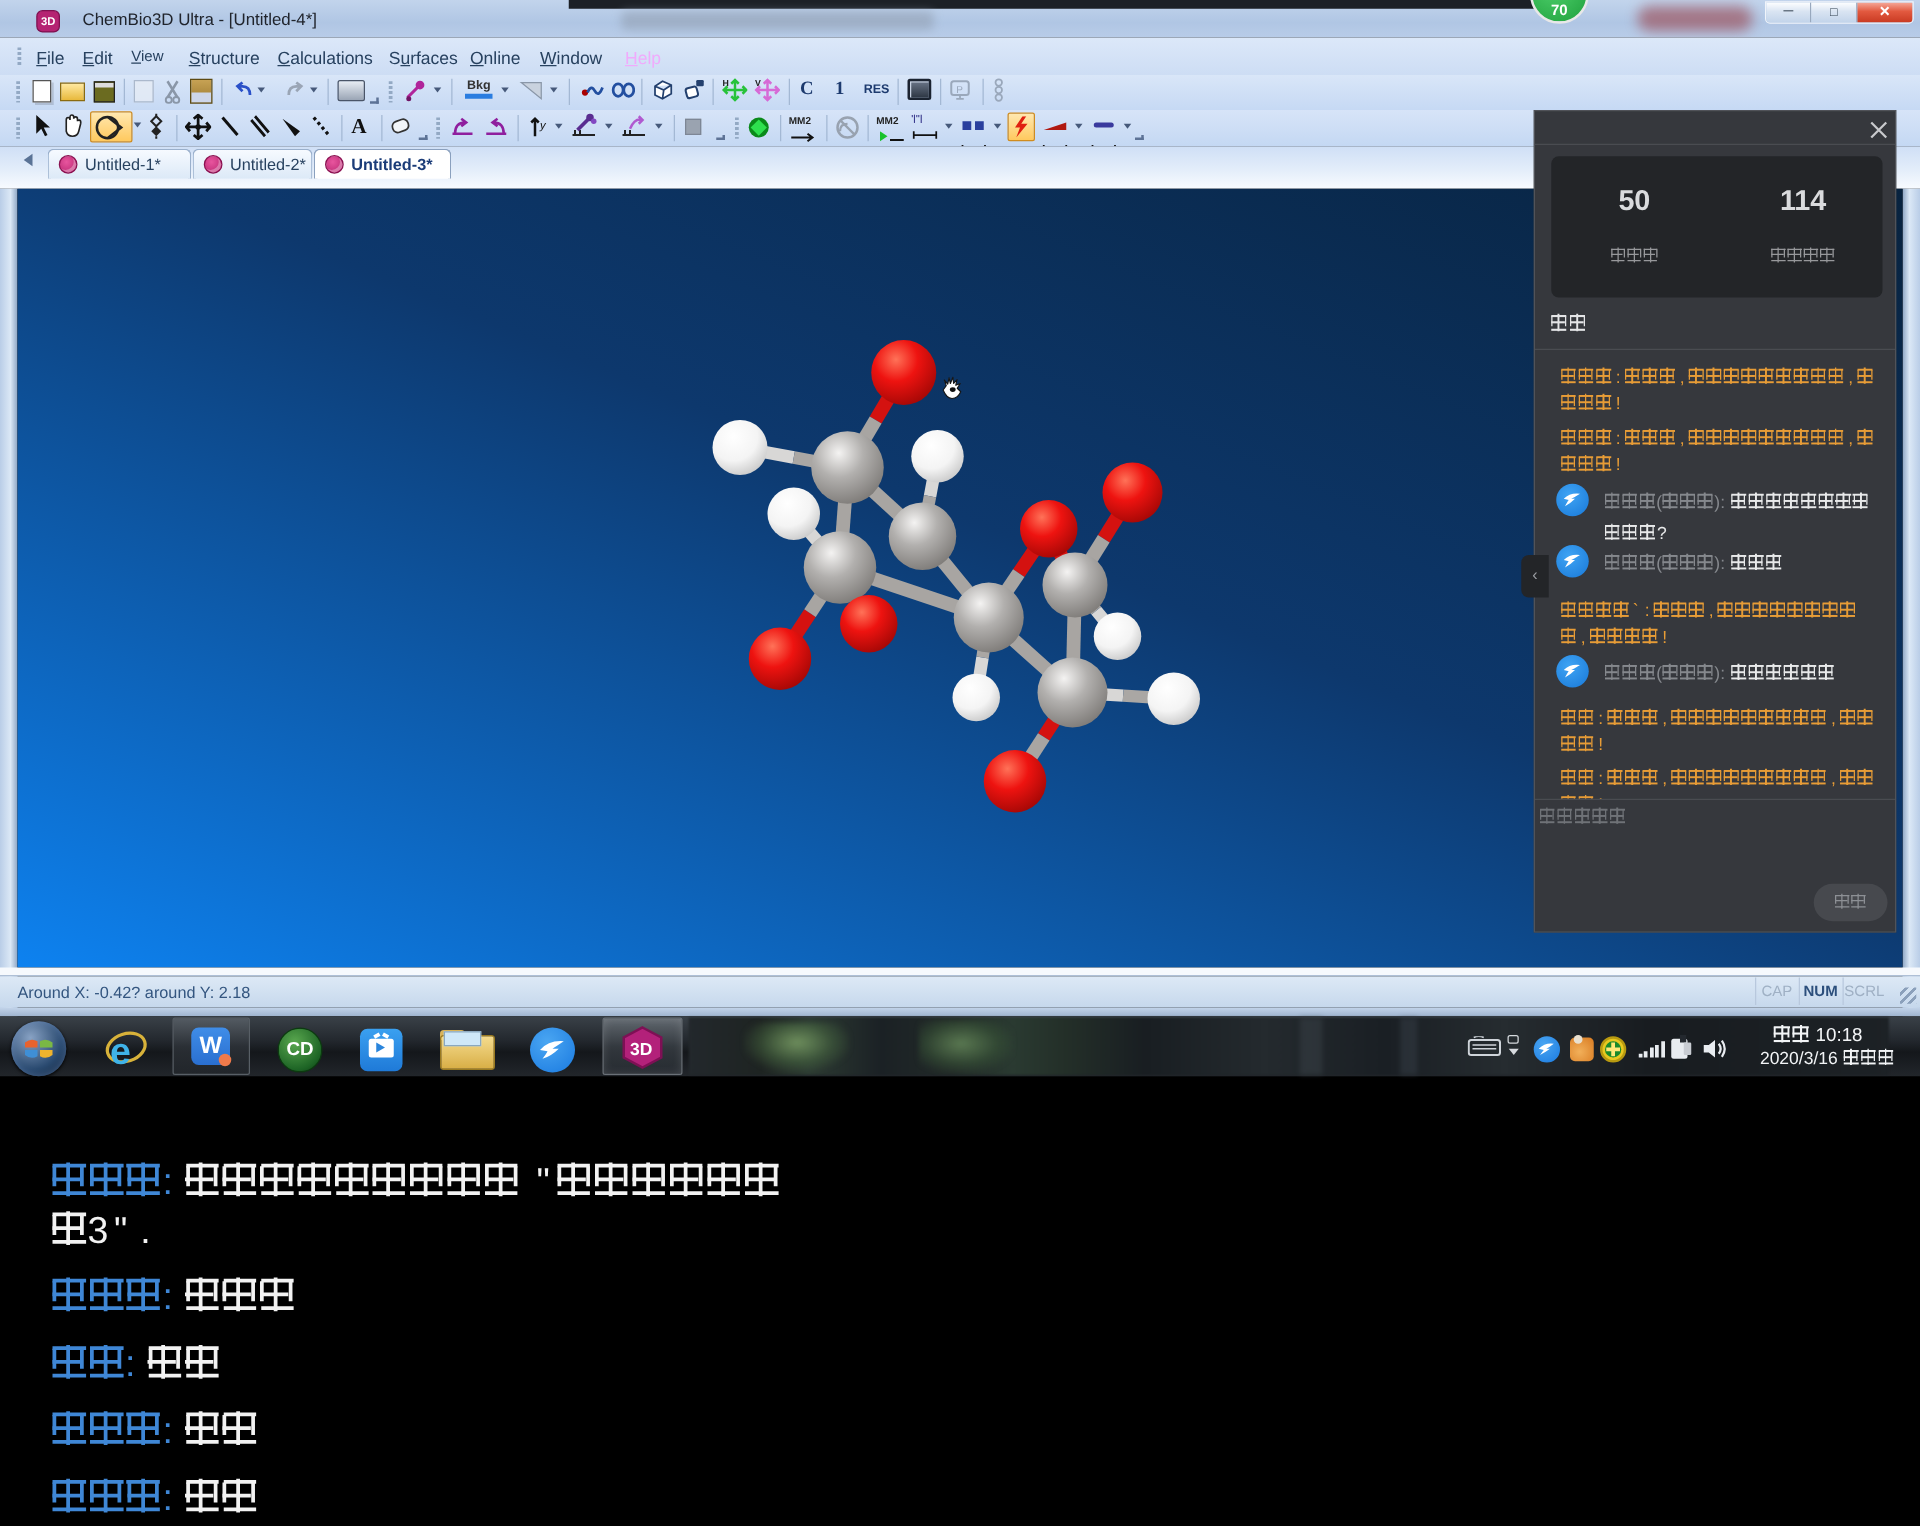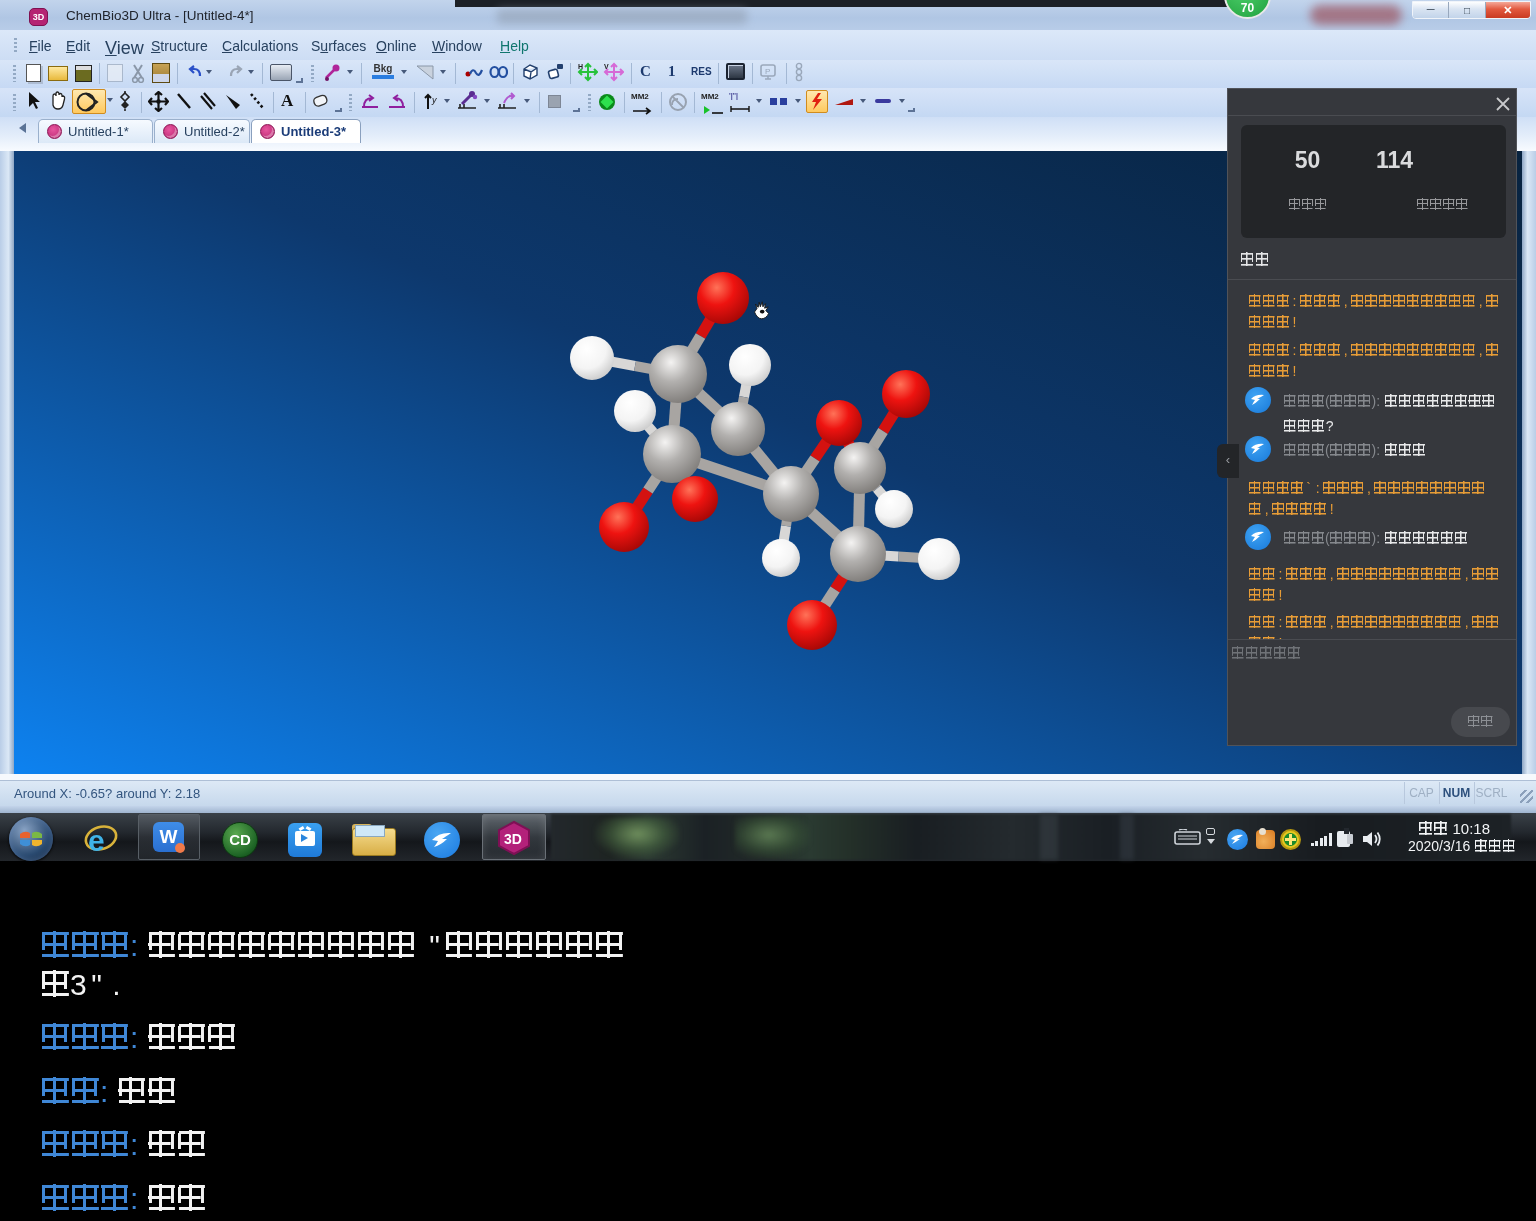--- a/index.html
+++ b/index.html
@@ -23,27 +23,27 @@
 <div class="a" style="left:1224px;top:1px;width:47px;text-align:center;color:#fff;font-size:12px;font-weight:bold">70</div>
 <div class="a" style="left:1310px;top:5px;width:92px;height:20px;background:#9a4a54;border-radius:10px;filter:blur(5px);opacity:.65"></div>
 <div class="a" style="left:1412px;top:1px;width:119px;height:18px;display:flex;border:1px solid #f0f4fa;border-radius:0 0 4px 4px;overflow:hidden">
     <div style="flex:1;background:linear-gradient(#fdfeff,#d9e4f2 45%,#c2d4ea);border-right:1px solid #98a8bd;text-align:center;color:#31404f;font-size:11px;line-height:15px">─</div>
     <div style="flex:1;background:linear-gradient(#fdfeff,#d9e4f2 45%,#c2d4ea);border-right:1px solid #98a8bd;text-align:center;color:#31404f;font-size:10px;line-height:17px">□</div>
     <div style="flex:1.25;background:linear-gradient(#f5a898,#e2593f 45%,#c93a22);text-align:center;color:#fff;font-size:11px;font-weight:bold;line-height:17px">✕</div>
   </div>
 <div class="a" style="left:0;top:30px;width:1536px;height:30px;background:linear-gradient(#dce8f9,#cdddf4)"></div>
 <div class="a" style="left:29px;top:38px;font-size:14px;color:#27415f"><span style="text-decoration:underline">F</span>ile</div>
 <div class="a" style="left:66px;top:38px;font-size:14px;color:#27415f"><span style="text-decoration:underline">E</span>dit</div>
-<div class="a" style="left:105px;top:38px;font-size:18px;color:#27415f"><span style="text-decoration:underline">V</span>iew</div>
+<div class="a" style="left:105px;top:38px;font-size:12px;color:#27415f"><span style="text-decoration:underline">V</span>iew</div>
 <div class="a" style="left:151px;top:38px;font-size:14px;color:#27415f"><span style="text-decoration:underline">S</span>tructure</div>
 <div class="a" style="left:222px;top:38px;font-size:14px;color:#27415f"><span style="text-decoration:underline">C</span>alculations</div>
 <div class="a" style="left:311px;top:38px;font-size:14px;color:#27415f">S<span style="text-decoration:underline">u</span>rfaces</div>
 <div class="a" style="left:376px;top:38px;font-size:14px;color:#27415f"><span style="text-decoration:underline">O</span>nline</div>
 <div class="a" style="left:432px;top:38px;font-size:14px;color:#27415f"><span style="text-decoration:underline">W</span>indow</div>
-<div class="a" style="left:500px;top:38px;font-size:14px;color:#0f766e"><span style="text-decoration:underline">H</span>elp</div>
+<div class="a" style="left:500px;top:38px;font-size:14px;color:#f0abfc"><span style="text-decoration:underline">H</span>elp</div>
 <div class="a" style="left:14px;top:38px;width:3px;height:14px;background:repeating-linear-gradient(#93a9c4 0 2px,transparent 2px 4px)"></div>
 <div class="a" style="left:0;top:60px;width:1536px;height:28px;background:linear-gradient(#d9e6f8,#c6d9f4)"></div>
 <div class="a" style="left:0;top:88px;width:1536px;height:29px;background:linear-gradient(#d7e4f8,#c4d8f3)"></div>
 <div class="a" style="left:13px;top:65px;width:3px;height:17px;background:repeating-linear-gradient(#93a9c4 0 2px,transparent 2px 4px)"></div>
 <div class="a" style="left:26px;top:64px;width:15px;height:18px;background:#fff;border:1px solid #555;box-shadow:2px 2px 0 #0002"></div>
 <div class="a" style="left:48px;top:66px;width:20px;height:15px;background:linear-gradient(#ffe9a0,#e8b93c);border:1px solid #8a6b10"></div>
 <div class="a" style="left:75px;top:65px;width:17px;height:17px;background:#6b6b20;border:1px solid #222;box-shadow:inset 0 4px 0 #ddd"></div>
 <div class="a" style="left:99px;top:63px;width:1px;height:21px;background:#a3b8d4"></div>
 <div class="a" style="left:107px;top:64px;width:16px;height:18px;background:#e9eef5;border:1px solid #9aa8bb;opacity:.7"></div>
 <div class="a" style="left:131px;top:63px;width:14px;height:20px;"><svg width="14" height="20">
@@ -316,21 +316,21 @@
     <circle cx="894" cy="509" r="19" fill="url(#gh)"></circle>
     <circle cx="781" cy="558" r="19" fill="url(#gh)"></circle>
     <circle cx="939" cy="559" r="21" fill="url(#gh)"></circle>
     <g transform="translate(752,301)">
       <path d="M2.5 11 L5 7.5 L3.5 3 L6.2 6.3 L7.2 1.2 L8.3 5.8 L10.3 0.8 L10.9 5.8 L13.6 2.6 L12.6 7.2 L16.2 5.8 L13.8 9.6 L16.6 12.4 Q14.4 17.5 9.6 17.8 Q5.2 17.6 2.5 11 Z" fill="#fff" stroke="#151515" stroke-width="0.9" stroke-linejoin="round"></path>
       <ellipse cx="10.2" cy="10.6" rx="2.3" ry="1.9" fill="#111"></ellipse>
     </g>
   </svg>
 <div class="a" style="left:0;top:774px;width:1536px;height:6px;background:#f6f9fd"></div>
 <div class="a" style="left:0;top:780px;width:1536px;height:26px;background:linear-gradient(#dde9f6,#c6d8ec);border-top:1px solid #aebfd6"></div>
-<div class="a" style="left:14px;top:786px;font-size:13px;color:#33557f">Around X: -0.65? around Y: 2.18</div>
+<div class="a" style="left:14px;top:786px;font-size:13px;color:#33557f">Around X: -0.42? around Y: 2.18</div>
 <div class="a" style="left:1404px;top:782px;width:34px;height:22px;border-left:1px solid #b8c8dd;font-size:12px;color:#9fb0c4;text-align:center;line-height:22px">CAP</div>
 <div class="a" style="left:1439px;top:782px;width:34px;height:22px;border-left:1px solid #b8c8dd;font-size:12px;font-weight:bold;color:#2c4f7c;text-align:center;line-height:22px">NUM</div>
 <div class="a" style="left:1474px;top:782px;width:34px;height:22px;border-left:1px solid #b8c8dd;font-size:12px;color:#9fb0c4;text-align:center;line-height:22px">SCRL</div>
 <div class="a" style="left:1520px;top:790px;width:13px;height:13px;background:repeating-linear-gradient(135deg,transparent 0 3px,#8ba0bb 3px 5px)"></div>
 <div class="a" style="left:0;top:806px;width:1536px;height:7px;background:linear-gradient(#c3d4ea,#9fb4cf)"></div>
 <div class="a" style="left:0;top:813px;width:1536px;height:48px;background:linear-gradient(#3a4148 0%,#23282e 40%,#14171b 60%,#22262b 100%)"></div>
 <div class="a" style="left:551px;top:814px;width:960px;height:46px;background:linear-gradient(90deg,#23282c 0%,#1e2422 6%,#2c3a32 10%,#1b2125 16%,#222a28 22%,#2a3a31 27%,#243029 31%,#191e22 38%,#242a2e 48%,#1a1f24 58%,#262c30 68%,#181c20 80%,#1d2226 100%);filter:blur(1px)"></div>
 <div class="a" style="left:595px;top:818px;width:85px;height:40px;background:radial-gradient(ellipse at 50% 40%,#7fa468cc,#4a6b4288 45%,#1a242000 75%);filter:blur(2px)"></div>
 <div class="a" style="left:735px;top:816px;width:75px;height:42px;background:radial-gradient(ellipse at 45% 45%,#6e9460bb,#3d5c3a77 50%,#1a242000 78%);filter:blur(2px)"></div>
 <div class="a" style="left:1040px;top:814px;width:18px;height:46px;background:#3a4248;opacity:.5;filter:blur(2px)"></div>
@@ -400,21 +400,21 @@
   </svg>
 <div class="a" style="left:1372px;top:820px;width:118px;text-align:right;color:#f2f4f6;font-size:15px"><i class="c"></i><i class="c"></i> 10:18</div>
 <div class="a" style="left:1390px;top:838px;width:126px;text-align:right;color:#f2f4f6;font-size:14px">2020/3/16 <i class="c"></i><i class="c"></i><i class="c"></i></div>
 <div class="a" style="left:1227px;top:88px;width:290px;height:658px;background:#36383d;border:1px solid #515359"></div>
 <div class="a" style="left:1228px;top:115px;width:288px;height:1px;background:#4a4c51"></div>
 <div class="a" style="left:1494px;top:95px;width:18px;height:18px"><svg width="18" height="18">
       <path d="M3 3 L15 15 M15 3 L3 15" stroke="#c8c9cc" stroke-width="1.8"></path>
     </svg></div>
 <div class="a" style="left:1241px;top:125px;width:265px;height:113px;background:#232528;border-radius:6px"></div>
 <div class="a" style="left:1241px;top:147px;width:133px;text-align:center;color:#dadbdd;font-size:23px;font-weight:bold">50</div>
-<div class="a" style="left:1376px;top:147px;width:133px;color:#dadbdd;font-size:23px;font-weight:bold">114</div>
+<div class="a" style="left:1376px;top:147px;width:133px;text-align:center;color:#dadbdd;font-size:23px;font-weight:bold">114</div>
 <div class="a" style="left:1241px;top:197px;width:133px;text-align:center;color:#97989b;font-size:13px"><i class="c"></i><i class="c"></i><i class="c"></i></div>
 <div class="a" style="left:1376px;top:197px;width:133px;text-align:center;color:#97989b;font-size:13px"><i class="c"></i><i class="c"></i><i class="c"></i><i class="c"></i></div>
 <div class="a" style="left:1240px;top:251px;color:#e4e5e7;font-size:15px;font-weight:bold"><i class="c"></i><i class="c"></i></div>
 <div class="a" style="left:1228px;top:279px;width:288px;height:1px;background:#4a4c51"></div>
 <div class="a" style="left:1248px;top:291px;width:268px;color:#e79c36;font-size:14px;line-height:21px"><i class="c"></i><i class="c"></i><i class="c"></i><span class="fw">:</span><i class="c"></i><i class="c"></i><i class="c"></i><span class="fw">,</span><i class="c"></i><i class="c"></i><i class="c"></i><i class="c"></i><i class="c"></i><i class="c"></i><i class="c"></i><i class="c"></i><i class="c"></i><span class="fw">,</span><i class="c"></i><br><i class="c"></i><i class="c"></i><i class="c"></i><span class="fw">!</span></div>
 <div class="a" style="left:1248px;top:340px;width:268px;color:#e79c36;font-size:14px;line-height:21px"><i class="c"></i><i class="c"></i><i class="c"></i><span class="fw">:</span><i class="c"></i><i class="c"></i><i class="c"></i><span class="fw">,</span><i class="c"></i><i class="c"></i><i class="c"></i><i class="c"></i><i class="c"></i><i class="c"></i><i class="c"></i><i class="c"></i><i class="c"></i><span class="fw">,</span><i class="c"></i><br><i class="c"></i><i class="c"></i><i class="c"></i><span class="fw">!</span></div>
 <div class="a" style="left:1245px;top:387px;width:26px;height:26px;border-radius:50%;background:radial-gradient(circle at 40% 35%,#3fa4f4,#1878d8)"></div>
 <svg class="a" style="left:1250px;top:393px" width="16" height="14">
     <path d="M1 6 Q6 1 14 2 Q9 5 7 6 L10 6 Q6 10 2 12 Q4 8 5 7 Z" fill="#fff"></path>
   </svg>

